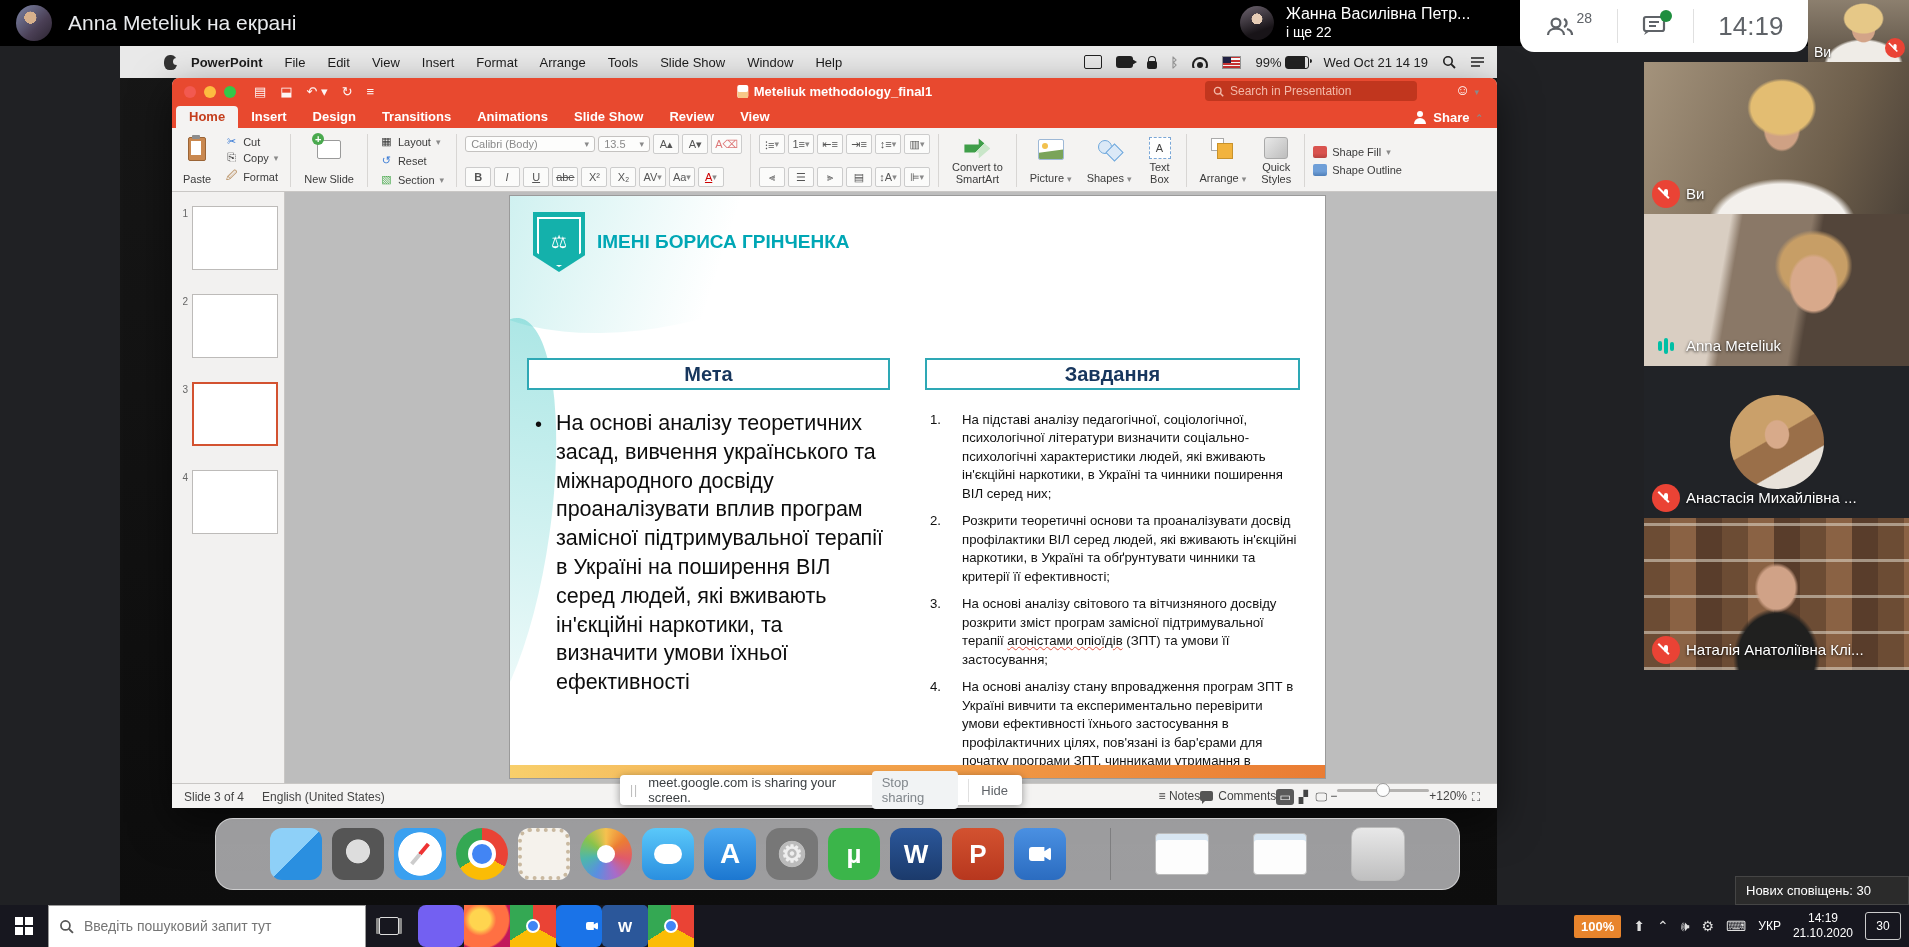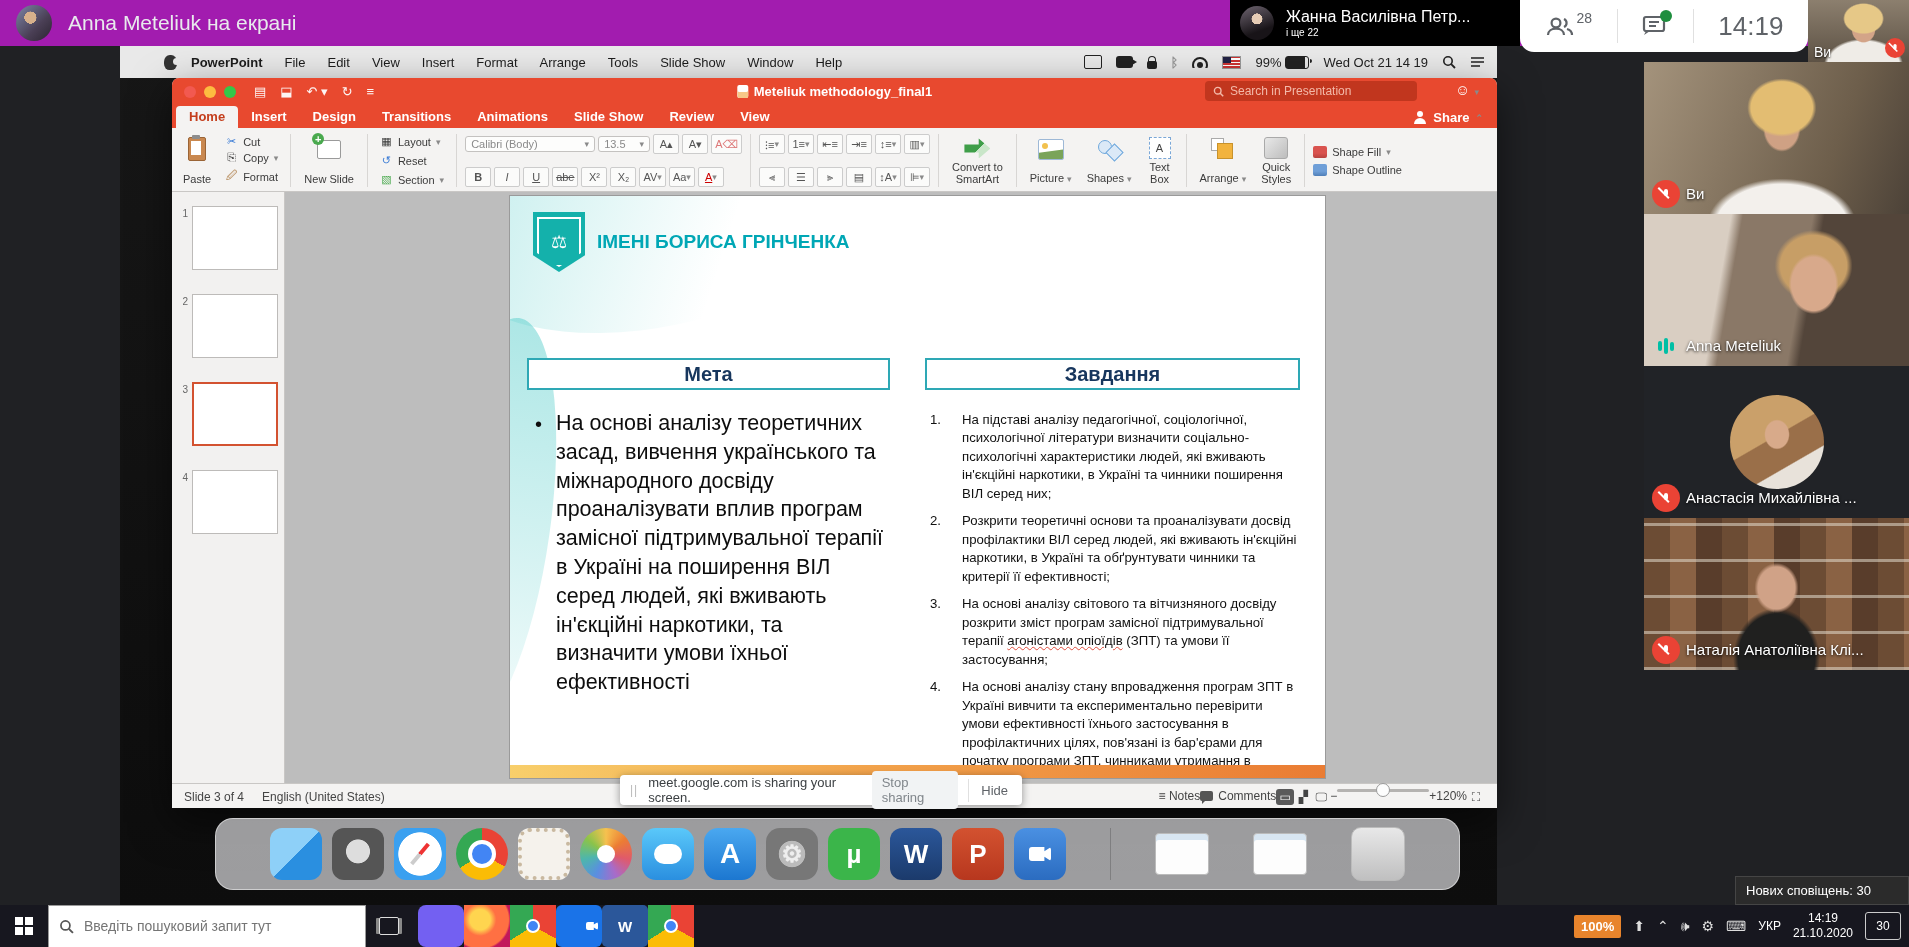--- a/index.html
+++ b/index.html
@@ -1,27 +1,27 @@
 <!DOCTYPE html>
 <html><head>
 <meta charset="utf-8">
 <style>
   html,body{margin:0;padding:0}
   body{width:1909px;height:947px;position:relative;overflow:hidden;background:#202124;
        font-family:"Liberation Sans",sans-serif;-webkit-font-smoothing:antialiased}
   
-  .topbar{position:absolute;left:0;top:0;width:1909px;height:46px;background:#a21caf;display:flex;align-items:center}
+  .topbar{position:absolute;left:0;top:0;width:1909px;height:46px;background:#000000;display:flex;align-items:center}
   .presenter{display:flex;align-items:center;gap:16px;padding-left:16px}
   .avatar{width:36px;height:36px;border-radius:50%;background:radial-gradient(10px 10px at 40% 35%,#d7b08c 0 60%,transparent 62%),linear-gradient(135deg,#7d86a8,#4a3f55 60%,#2b2430)}
   .presenter-label{color:#e8eaed;font-size:21px}
   .pinned-chip{position:absolute;left:1230px;top:0;width:290px;height:46px;background:#000;display:flex;align-items:center;gap:12px;padding-left:10px;box-sizing:border-box}
   .pinned-chip .avatar{width:34px;height:34px;background:radial-gradient(9px 9px at 50% 38%,#e7cdb6 0 60%,transparent 62%),linear-gradient(160deg,#6e6470,#181418 70%)}
   .pinned-text{color:#fff;line-height:1.25}
   .pinned-l1{font-size:16px}
-  .pinned-l2{font-size:10px}
+  .pinned-l2{font-size:14px}
   .meet-pill{position:absolute;left:1520px;top:0;width:288px;height:52px;background:#fff;border-radius:0 0 14px 14px;display:flex;align-items:center;justify-content:space-evenly}
   .pill-div{width:1px;height:34px;background:#e0e0e0}
   .pill-item{display:flex;align-items:flex-start;gap:2px;color:#5f6368}
   .pill-count{font-size:14px;margin-top:-4px}
   .pill-time{font-size:26px;color:#5f6368}
   .chat-wrap{position:relative}
   .chat-dot{position:absolute;right:-4px;top:-4px;width:12px;height:12px;border-radius:50%;background:#1e8e3e}
   .self-video{position:absolute;left:1808px;top:0;width:101px;height:62px;overflow:hidden;
     background:radial-gradient(34px 26px at 55% 30%,#e6c887 0 55%,transparent 60%),radial-gradient(22px 24px at 55% 48%,#d3a488 0 50%,transparent 55%),radial-gradient(60px 40px at 55% 105%,#efece7 0 60%,transparent 66%),linear-gradient(#8c7f6e,#5d5245)}
   .self-label{position:absolute;left:6px;bottom:2px;color:#fff;font-size:14px;text-shadow:0 1px 2px rgba(0,0,0,.8)}

